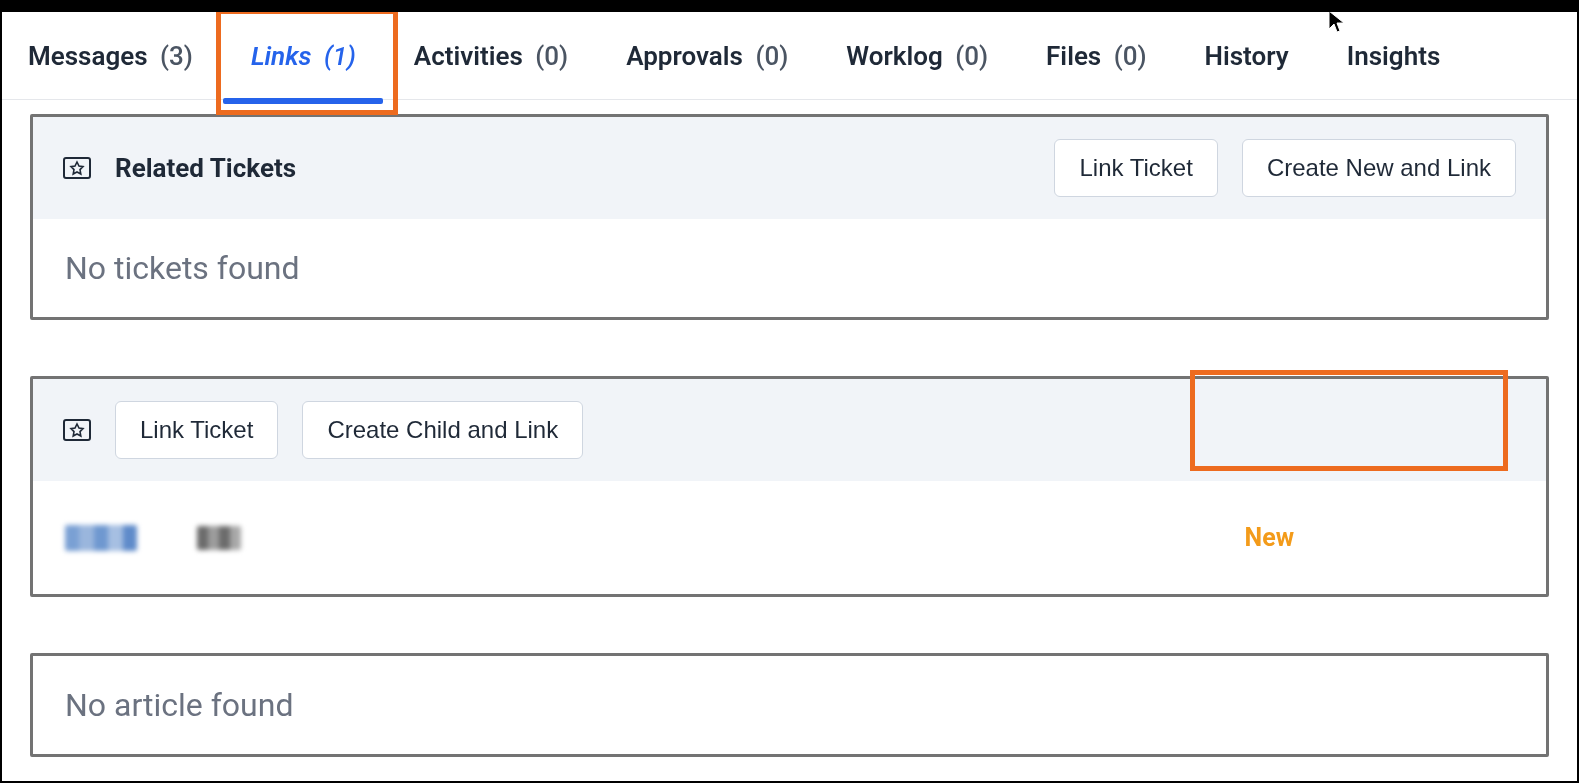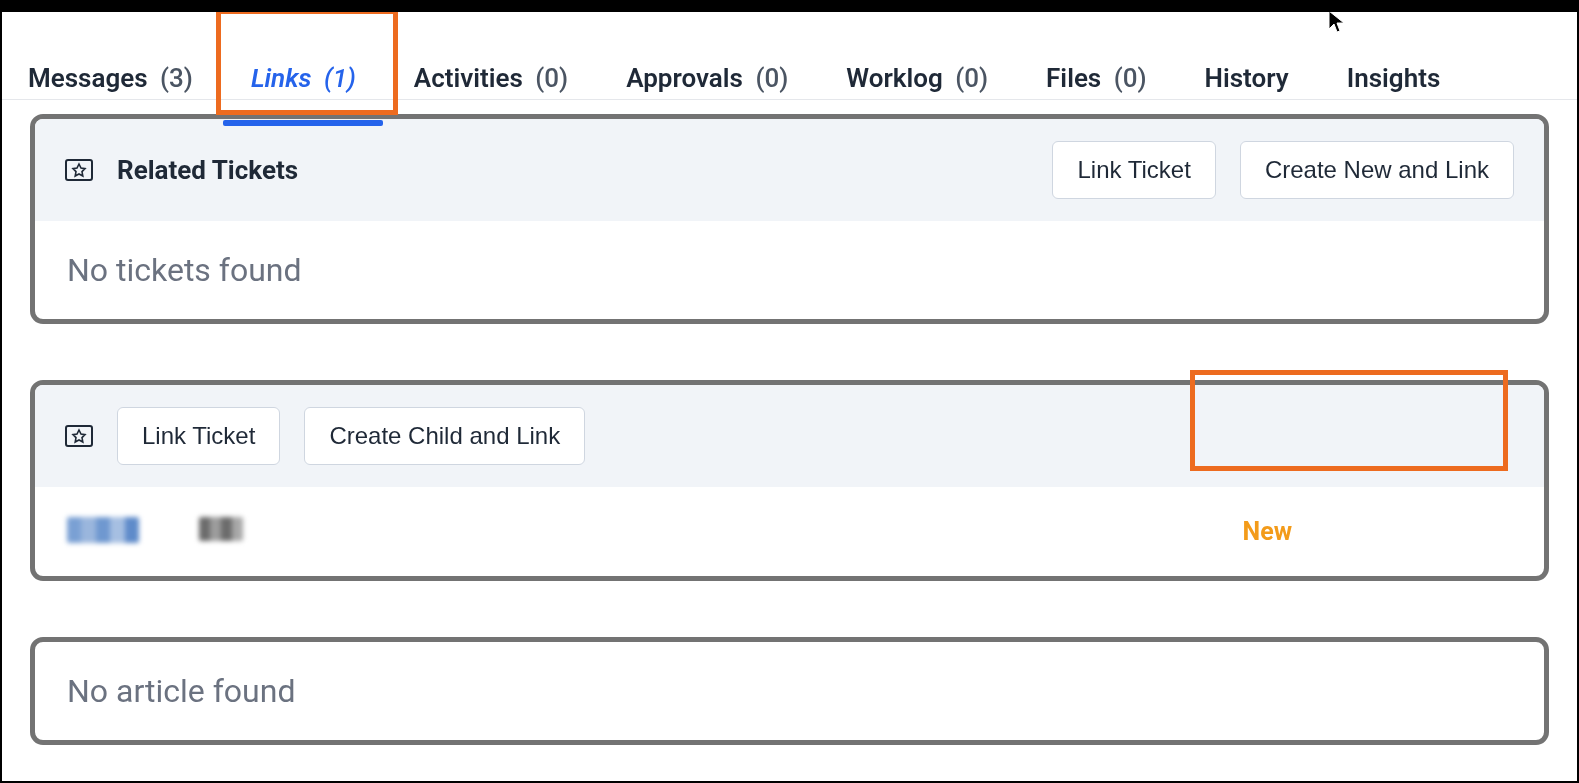--- a/index.html
+++ b/index.html
@@ -10,21 +10,21 @@
       height: 783px;
       overflow: hidden;
       border: 2px solid #000;
       border-top-width: 12px;
       position: relative;
     }
 
     
     .tabs {
       display: flex;
-      align-items: flex-end;
+      align-items: center;
       height: 88px;
       padding: 0 26px;
       border-bottom: 1px solid #e5e7eb;
       gap: 58px;
     }
     .tab {
       font-size: 26px;
       font-weight: 600;
       color: #1f2937;
       cursor: pointer;
@@ -52,22 +52,22 @@
       position: absolute;
       border: 5px solid #ed6b1f;
       pointer-events: none;
     }
     .hl-tab { left: 214px; top: -3px; width: 182px; height: 106px; }
     .hl-btn { left: 1188px; top: 358px; width: 318px; height: 101px; }
 
     
     .content { padding: 0 28px; }
     .panel {
-      border: 5px solid #737373;
-      border-radius: 13px;
+      border: 3px solid #737373;
+      border-radius: 2px;
       margin-top: 14px;
       background: #fff;
       overflow: hidden;
     }
     .panel + .panel { margin-top: 56px; }
     .panel-header {
       display: flex;
       align-items: center;
       background: #f1f4f8;
       padding: 22px 30px;
@@ -89,22 +89,22 @@
       padding: 14px 24px;
       cursor: pointer;
       white-space: nowrap;
     }
     .panel-body { padding: 30px 32px; }
     .empty { font-size: 32px; color: #6b7280; }
 
     
     .row {
       display: flex;
-      align-items: flex-start;
-      padding: 30px 32px;
+      align-items: center;
+      padding: 42px 32px;
       gap: 60px;
     }
     .id-blur {
       width: 72px; height: 26px;
       background: linear-gradient(90deg,#7aa0d4 0 20%, #9ab6dd 20% 40%, #6f98d0 40% 60%, #a6bfe2 60% 80%, #5f8bca 80% 100%);
       filter: blur(2.5px);
       border-radius: 2px;
     }
     .title-blur {
       width: 44px; height: 24px;

